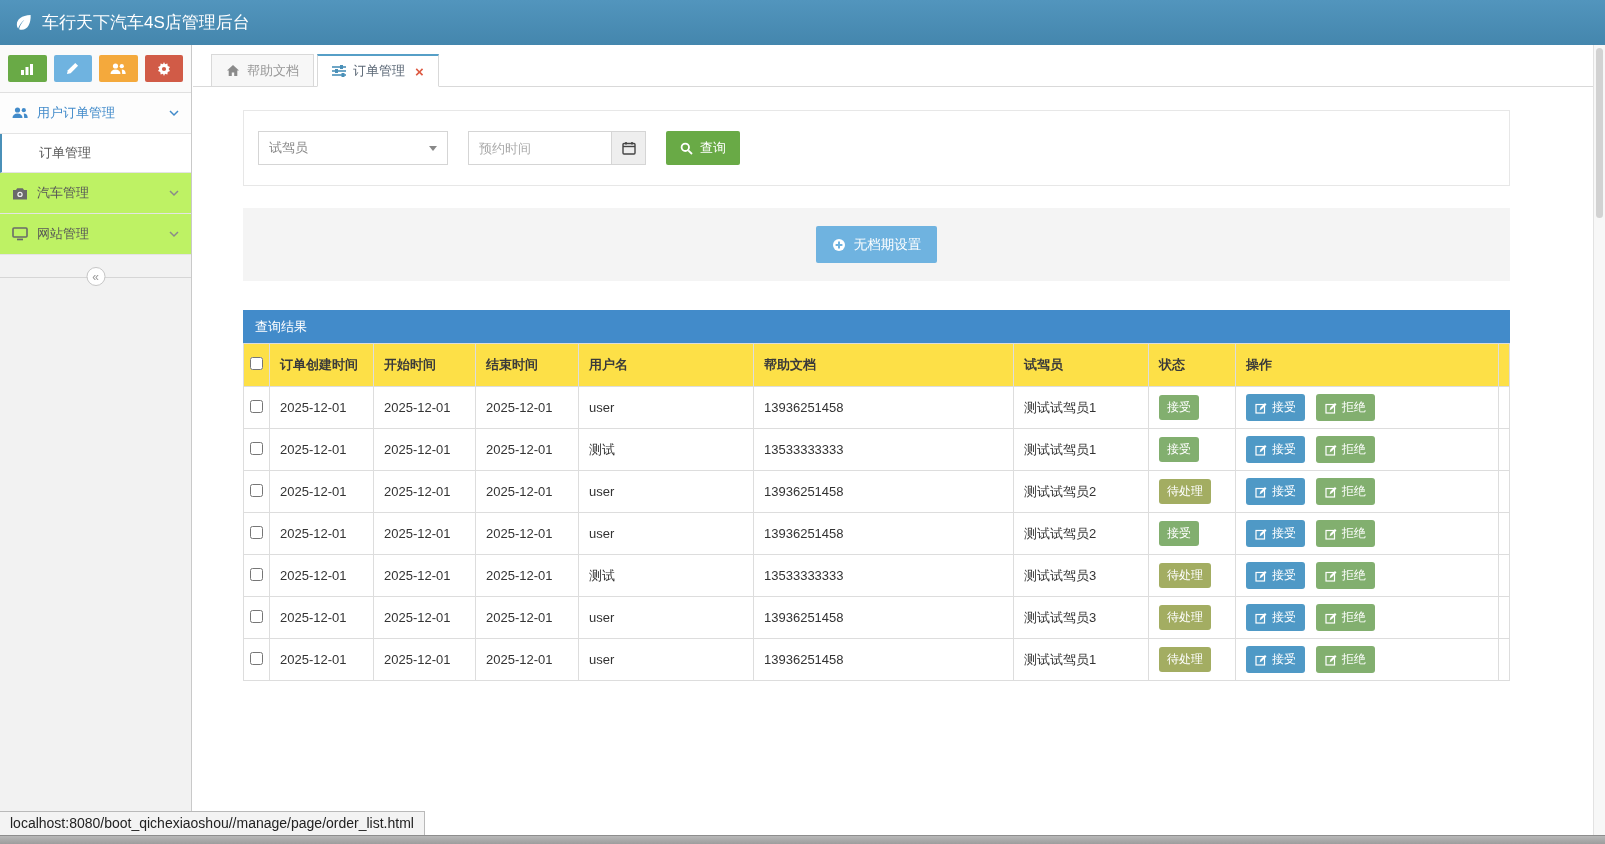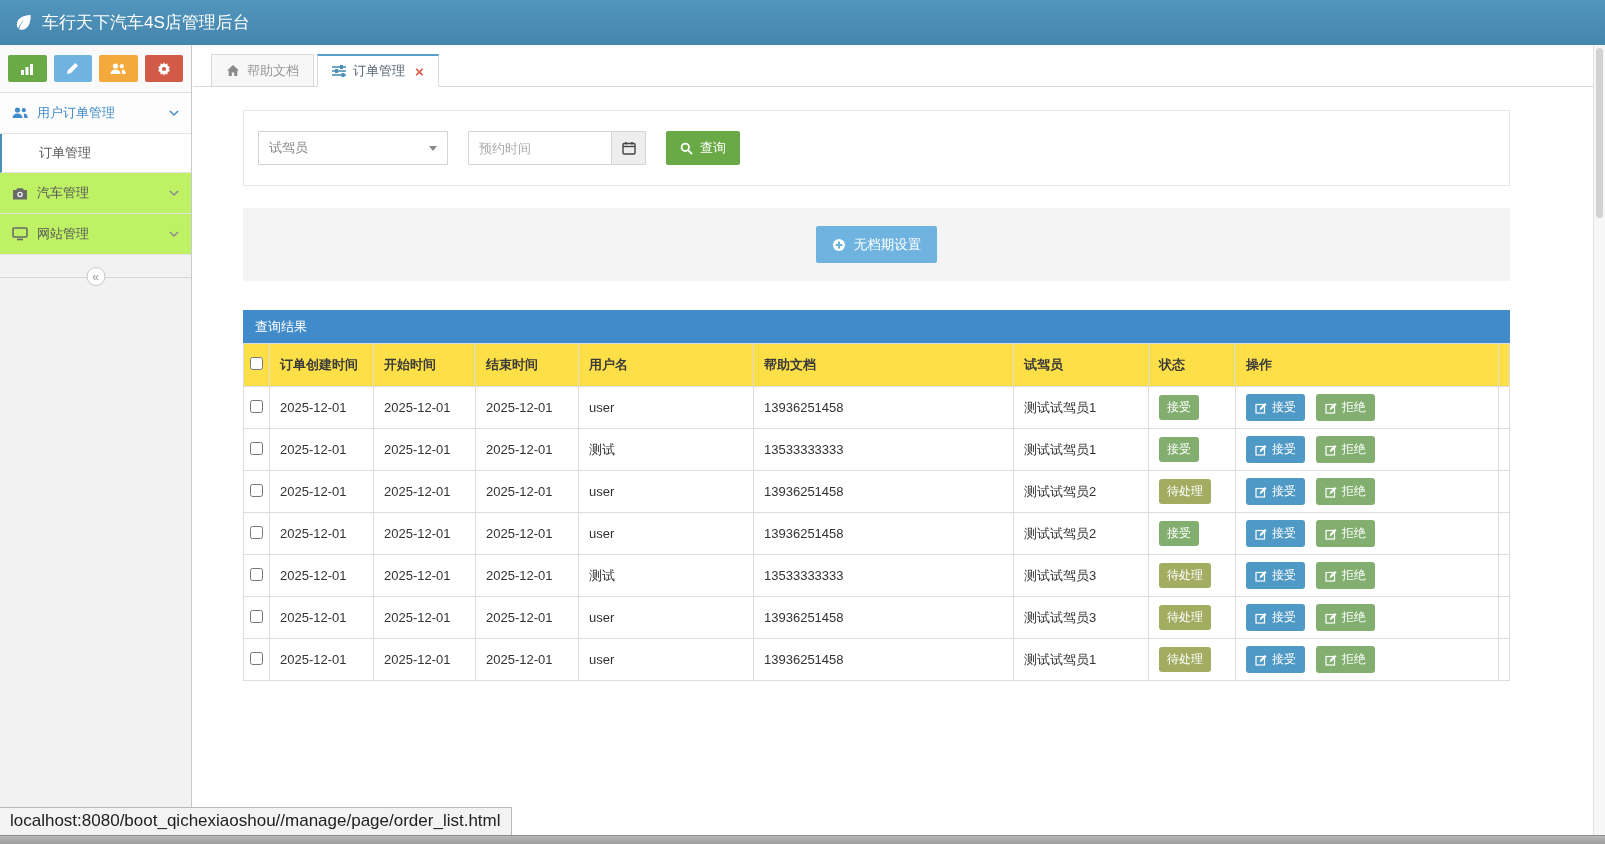--- a/index.html
+++ b/index.html
@@ -92,21 +92,21 @@
   .badge-accepted { background:#82af6f; }
   .badge-pending { background:#a3ad62; }
   .row-btn { height:27px; padding:0 9px; border:none; border-radius:3px; color:#fff; font-size:12px;
     display:inline-flex; align-items:center; gap:5px; cursor:pointer; margin-right:7px; vertical-align:middle; }
   .btn-accept { background:#4f99c6; }
   .btn-reject { background:#82af6f; }
 
   
   .status-tooltip { position:absolute; left:0; bottom:9px; background:#f3f3f3;
     border:1px solid #b9b9b9; border-left:none; border-bottom:none; padding:3px 10px 4px;
-    font-size:17px; color:#222; z-index:40; }
+    font-size:14px; color:#222; z-index:40; }
   .bottom-strip { position:absolute; left:0; right:0; bottom:0; height:9px;
     background:linear-gradient(#b8b8b8,#9d9d9d); border-top:1px solid #8d8d8d; z-index:35; }
   .scrollbar { position:absolute; right:0; top:45px; bottom:9px; width:12px;
     background:#f7f7f7; border-left:1px solid #e2e2e2; z-index:20; }
   .scroll-thumb { position:absolute; top:3px; left:2px; right:2px; height:170px;
     background:#d2d2d2; border-radius:5px; }
 </style>
 </head>
 <body>
 

